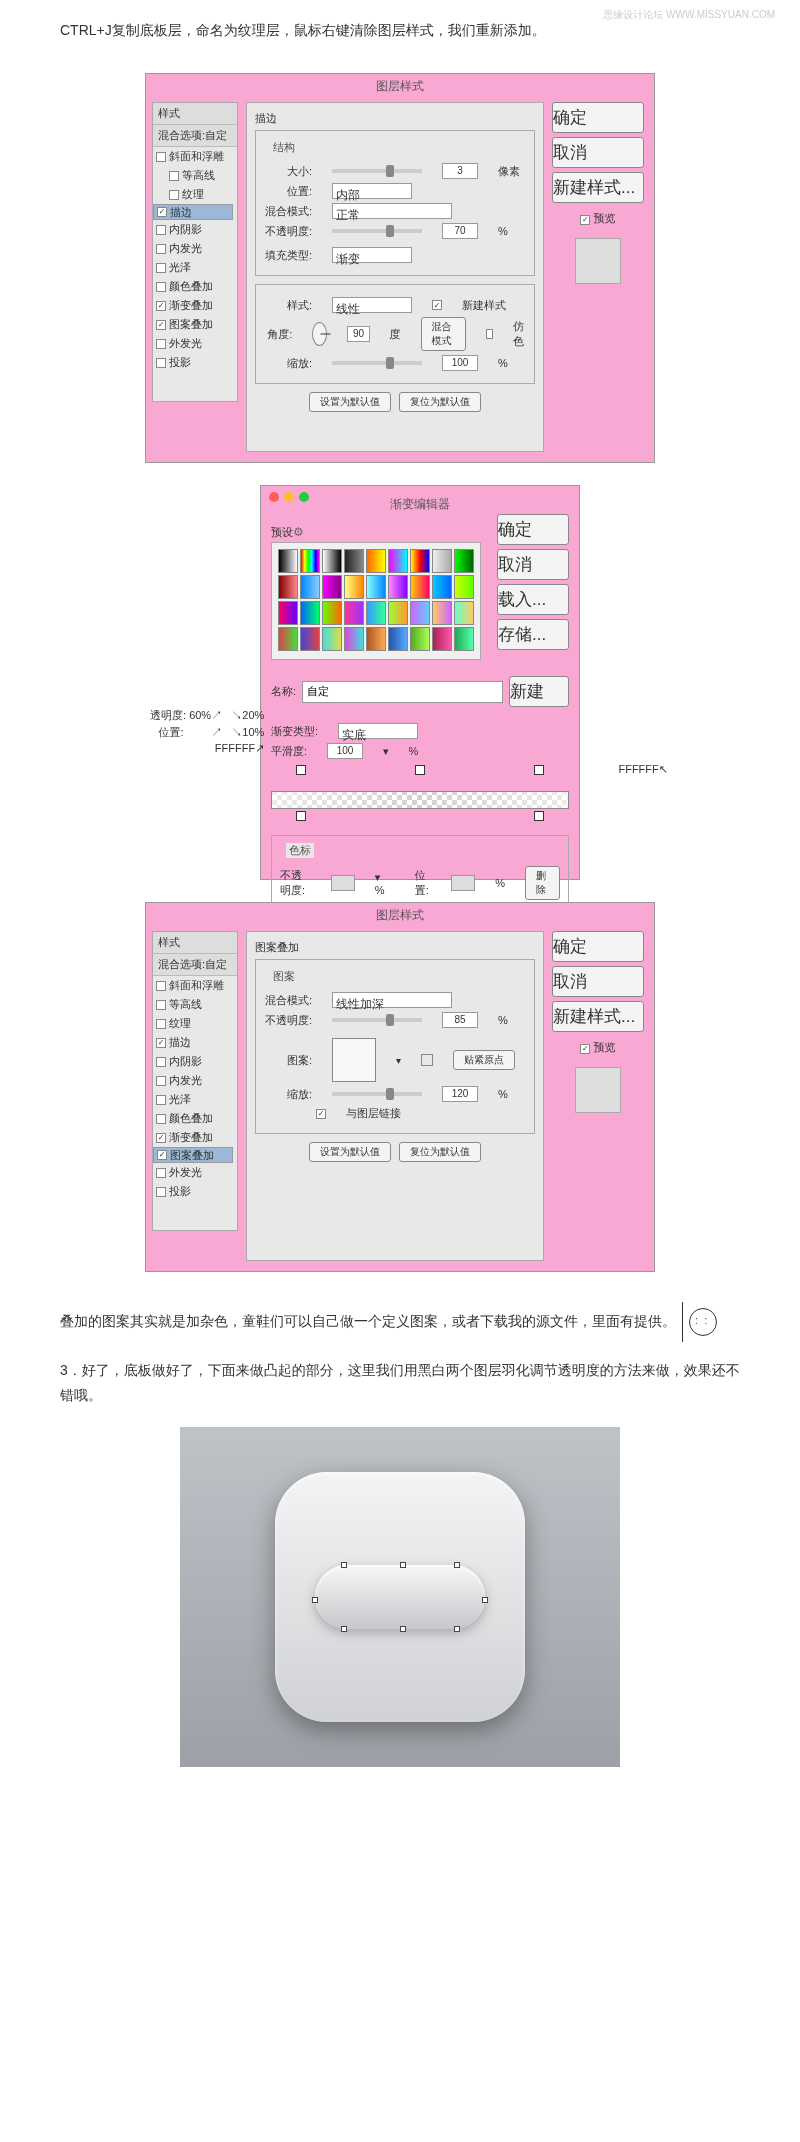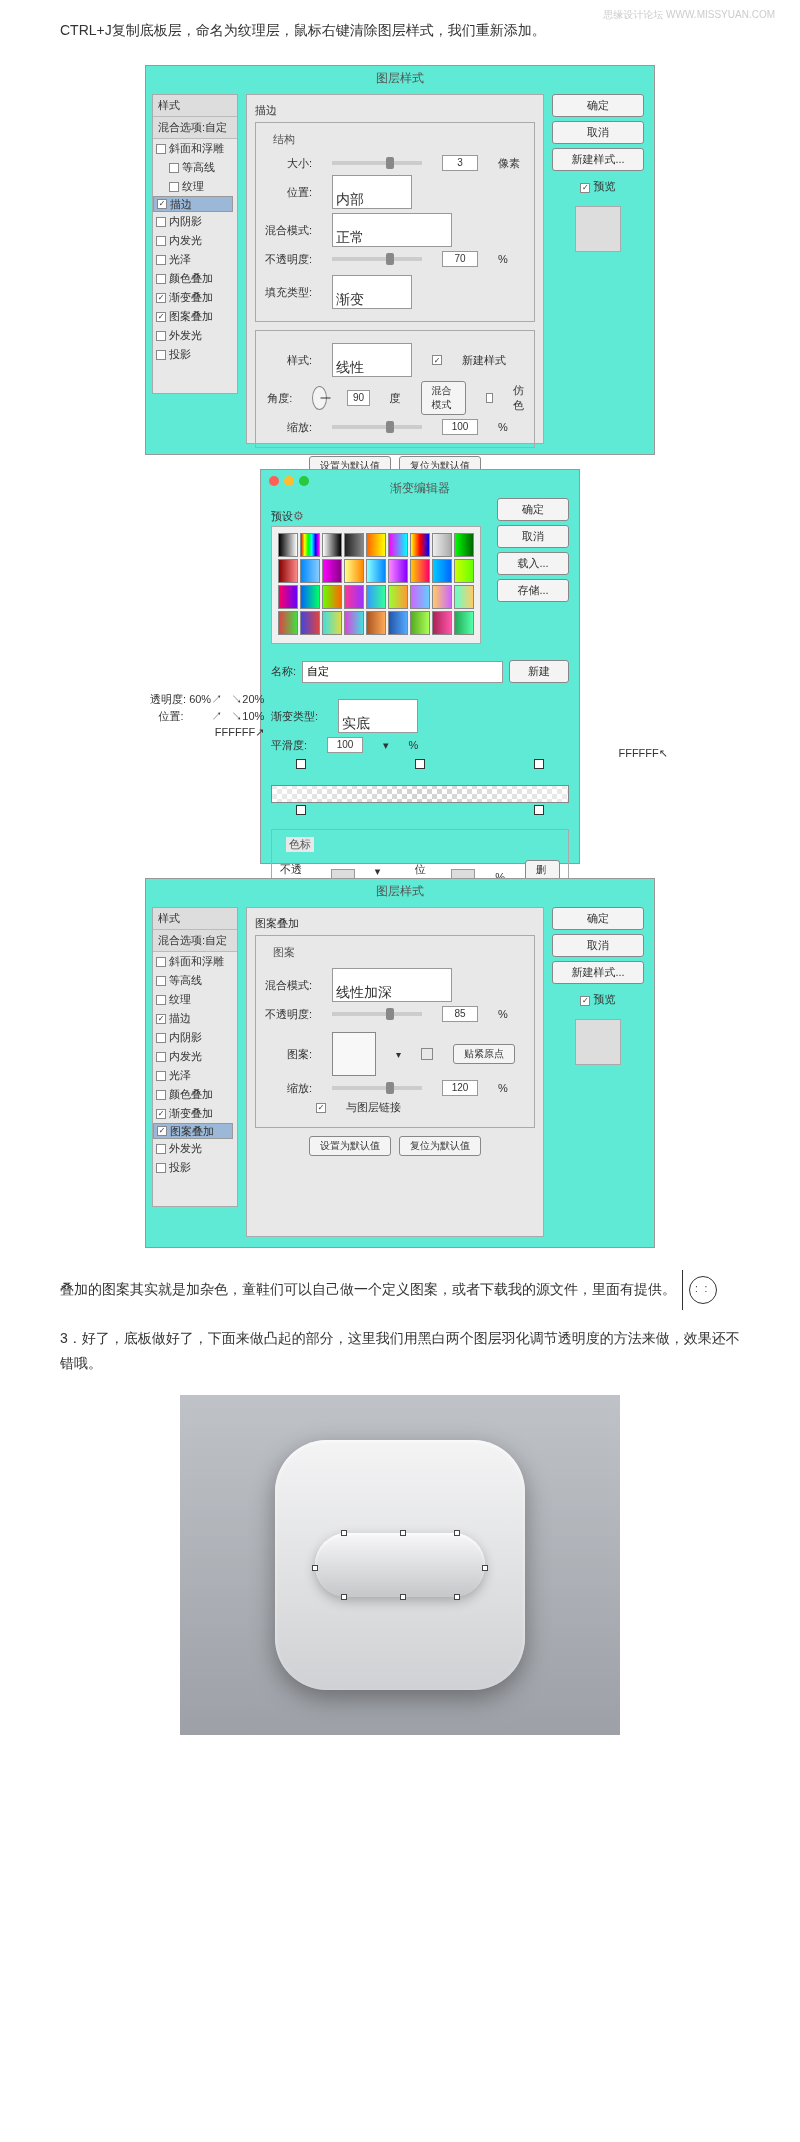--- a/index.html
+++ b/index.html
@@ -1,41 +1,41 @@
 <!DOCTYPE html>
 <html><head>
 <meta charset="utf-8">
 <style>
 *{box-sizing:border-box;margin:0;padding:0;font-family:"Microsoft YaHei","PingFang SC",sans-serif}
 body{background:#fff;width:800px;margin:0 auto;font-size:13px;color:#333;padding:10px 20px}
 .watermark{position:absolute;top:8px;right:25px;font-size:10px;color:#ccc}
 .instr{padding:8px 40px;line-height:1.8;font-size:14px}
-.dialog{background:#5eead4;border:1px solid #999;margin:14px auto;position:relative}
+.dialog{background:#f9a8d4;border:1px solid #999;margin:22px auto;position:relative}
 .d1{width:510px;height:390px}
 .d2{width:320px;height:395px}
 .d3{width:510px;height:370px}
 .dtitle{text-align:center;padding:4px 0;font-size:12px;color:#555}
 .sidebar{position:absolute;left:6px;top:28px;width:86px;background:#e8e8e8;border:1px solid #aaa;height:300px}
 .sidebar .hd{background:#ddd;font-size:11px;padding:3px 5px;border-bottom:1px solid #bbb}
 .sidebar .row{font-size:11px;padding:2px 3px;display:flex;align-items:center;gap:3px}
 .sidebar .row.sel{background:#9bb8d8}
 .sidebar .row .cb{width:10px;height:10px;border:1px solid #888;background:#fff;display:inline-flex;align-items:center;justify-content:center;font-size:8px}
 .sidebar .indent{padding-left:16px}
 .btncol{position:absolute;right:10px;top:28px;width:92px;display:flex;flex-direction:column;gap:4px}
-.btn{background:#f4f4f4;border:1px solid #888;border-radius:3px;padding:3px 0;text-align:center;font-size:11px}
+.btn{background:#f4f4f4;border:1px solid #888;border-radius:3px;padding:3px 0;text-align:left;font-size:17px}
 .pvbox{width:46px;height:46px;background:#ddd;border:1px solid #aaa;margin:8px auto 0}
 .main{position:absolute;left:100px;top:28px;right:110px;bottom:10px;border:1px solid #aaa;padding:8px;background:#e8e8e8}
 .fset{border:1px solid #aaa;padding:8px;margin-bottom:8px}
 .fset .ft{font-size:11px;color:#555;margin:-14px 0 4px 6px;background:#e8e8e8;display:inline-block;padding:0 3px}
 .frow{display:flex;align-items:center;gap:20px;font-size:11px;margin:4px 0}
 .frow .lbl{width:48px;text-align:right}
 .slider{flex:1;height:4px;background:#ccc;position:relative;max-width:90px}
 .slider::after{content:"";position:absolute;left:60%;top:-4px;width:8px;height:12px;background:#888;border-radius:2px}
 .inp{width:36px;height:16px;border:1px solid #999;background:#fff;text-align:center;font-size:10px;line-height:14px}
-.sel{width:80px;height:16px;border:1px solid #999;background:#fff;font-size:14px;padding:16px 3px;line-height:14px}
+.sel{width:80px;height:16px;border:1px solid #999;background:#fff;font-size:12px;padding:4px 3px;line-height:14px}
 .cb2{width:10px;height:10px;border:1px solid #888;background:#fff;display:inline-flex;align-items:center;justify-content:center;font-size:8px}
 .angdial{width:24px;height:24px;border:1px solid #888;border-radius:50%;background:#f4f4f4;position:relative}
 .angdial::after{content:"";position:absolute;left:50%;top:50%;width:1px;height:10px;background:#333;transform-origin:top;transform:rotate(-90deg)}
 .grbar{width:180px;height:10px;border:1px solid #888;background:linear-gradient(90deg,#fff,#ccc,#fff)}
 .patsw{width:44px;height:44px;border:1px solid #888;background:#f8f8f8}
 .btnrow{display:flex;gap:8px;margin-top:8px}
 .sbtn{background:#f4f4f4;border:1px solid #888;border-radius:3px;padding:2px 10px;font-size:10px}
 
 .gewin{position:relative;padding-top:6px}
 .traffic{position:absolute;left:8px;top:6px;display:flex;gap:5px}

